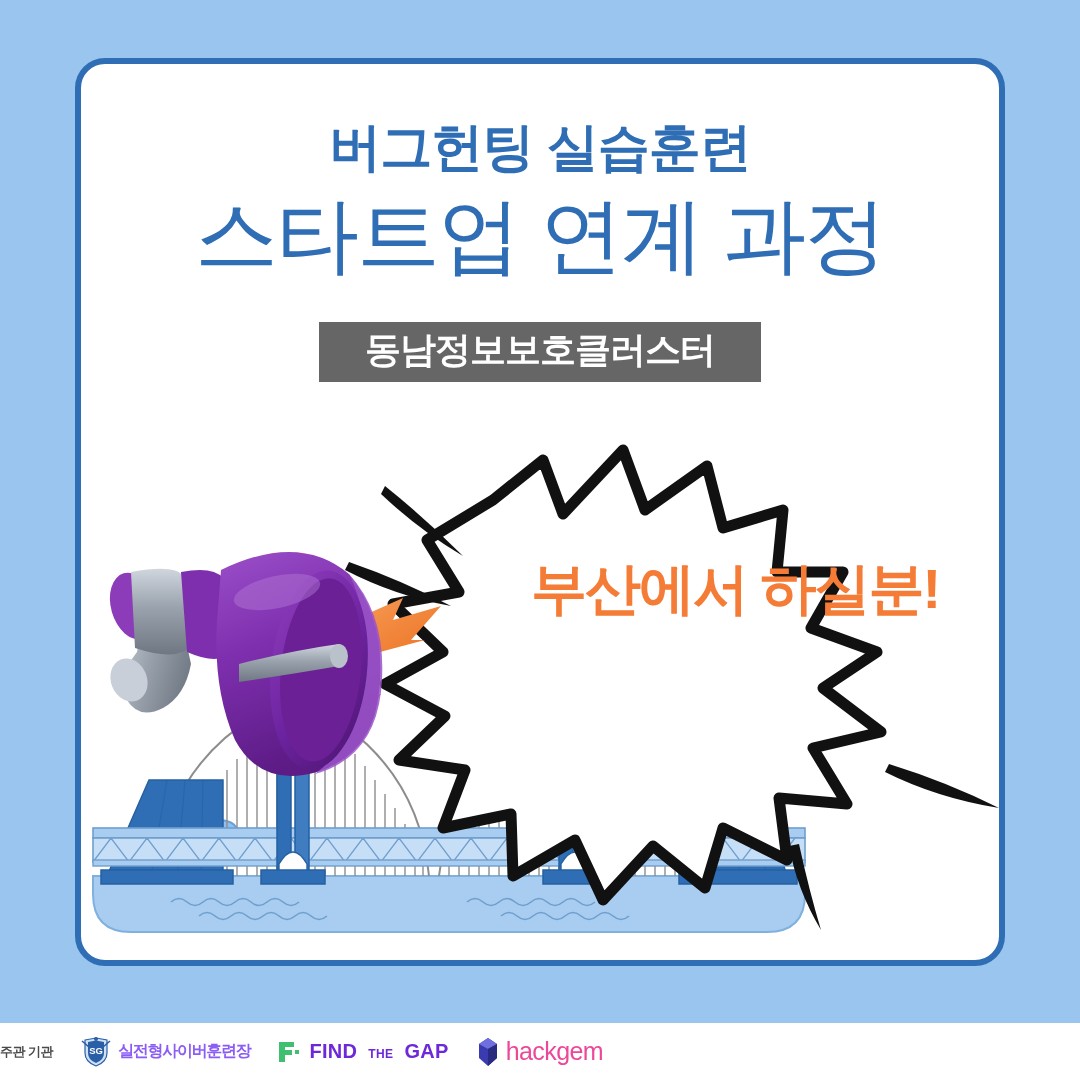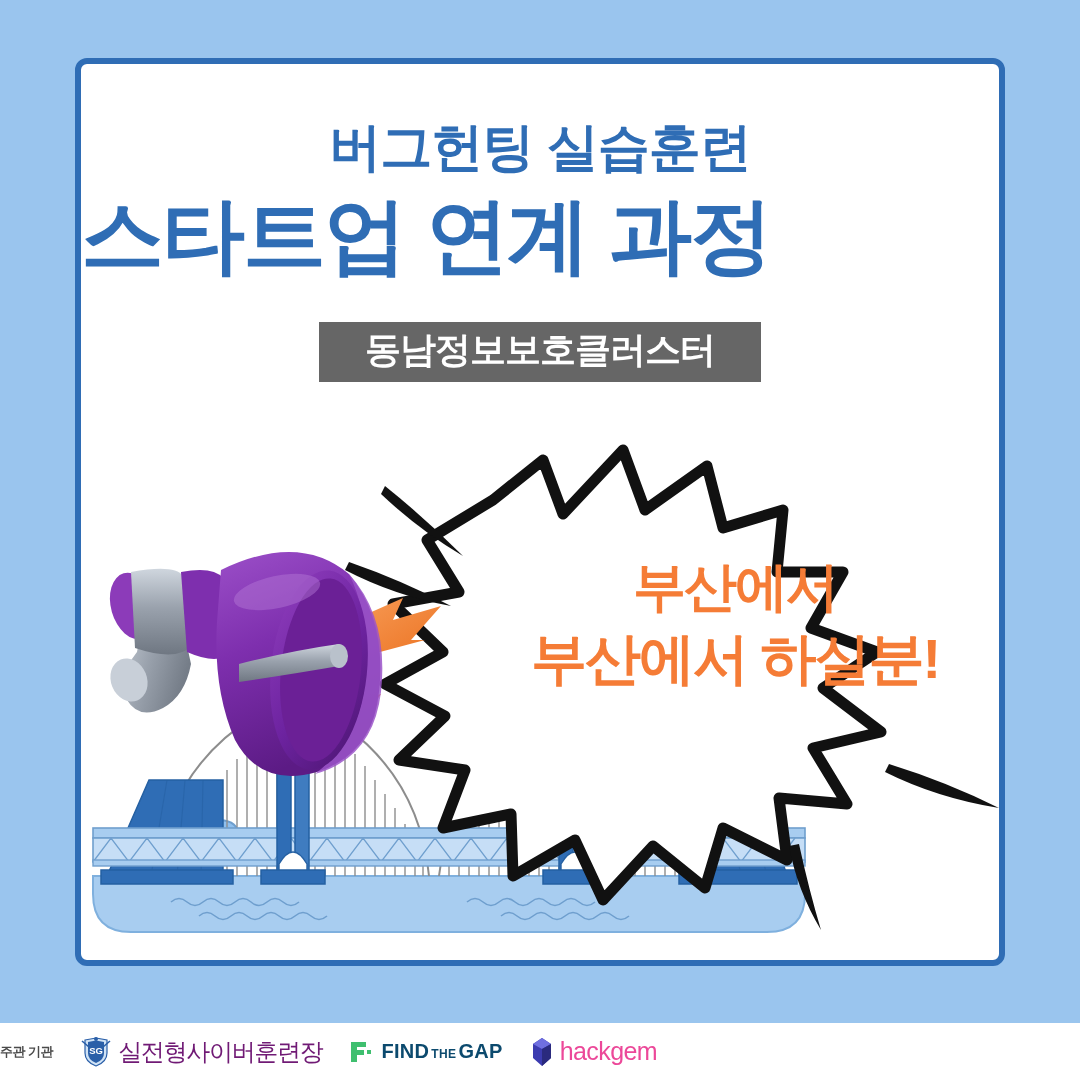--- a/index.html
+++ b/index.html
@@ -27,44 +27,44 @@
   }
   
   .card {
     position: absolute;
     left: 75px;
     top: 58px;
     width: 930px;
     height: 908px;
     background: #ffffff;
     border: 6px solid #2f6db5;
-    border-radius: 12px;
+    border-radius: 30px;
     box-sizing: border-box;
     overflow: hidden;
   }
   
   .kicker {
     position: absolute;
     left: 0; right: 0;
     top: 57px;
     text-align: center;
     font-size: 52px;
     font-weight: 700;
     letter-spacing: -1px;
     color: #2f6db5;
     line-height: 1;
     white-space: nowrap;
   }
   .headline {
     position: absolute;
     left: 0; right: 0;
     top: 128px;
-    text-align: left;
+    text-align: center;
     font-size: 83px;
-    font-weight: 700;
+    font-weight: 400;
     letter-spacing: -2px;
     color: #2f6db5;
     line-height: 1.05;
     white-space: nowrap;
   }
   .badge-wrap {
     position: absolute;
     left: 0; right: 0;
     top: 258px;
     text-align: center;
@@ -132,33 +132,33 @@
     gap: 7px;
     white-space: nowrap;
   }
   .logo-text-kisa {
     font-size: 24px;
     font-weight: 700;
     color: #1b3d6e;
     letter-spacing: -1.6px;
   }
   .logo-text-sg {
-    font-size: 24px;
-    font-weight: 400;
-    color: #701a75;
+    font-size: 16px;
+    font-weight: 700;
+    color: #8b5cf6;
     letter-spacing: -1.3px;
   }
   .logo-text-ftg {
     font-size: 20px;
     font-weight: 700;
-    color: #0c4a6e;
+    color: #6d28d9;
     letter-spacing: 0.3px;
     display: flex;
     align-items: baseline;
-    gap: 2px;
+    gap: 11px;
   }
   .logo-text-ftg .the {
     font-size: 12px;
     letter-spacing: 0.4px;
   }
   .logo-text-hack {
     font-size: 25px;
     font-weight: 400;
     color: #ec4899;
     letter-spacing: -0.6px;
@@ -397,21 +397,20 @@
       </svg>
     </div>
 
     <div class="kicker">버그헌팅 실습훈련</div>
     <div class="headline">스타트업 연계 과정</div>
     <div class="badge-wrap">
       <span class="badge">동남정보보호클러스터</span>
     </div>
 
     <div class="bubble-text">
-      <div class="l1">부산에서</div>
       <div class="l2">부산에서 하실분!</div>
     </div>
 
   </div>
 
   <div class="sponsor-bar">
 
     <span class="sponsor-label">주관 기관</span>
 
 

